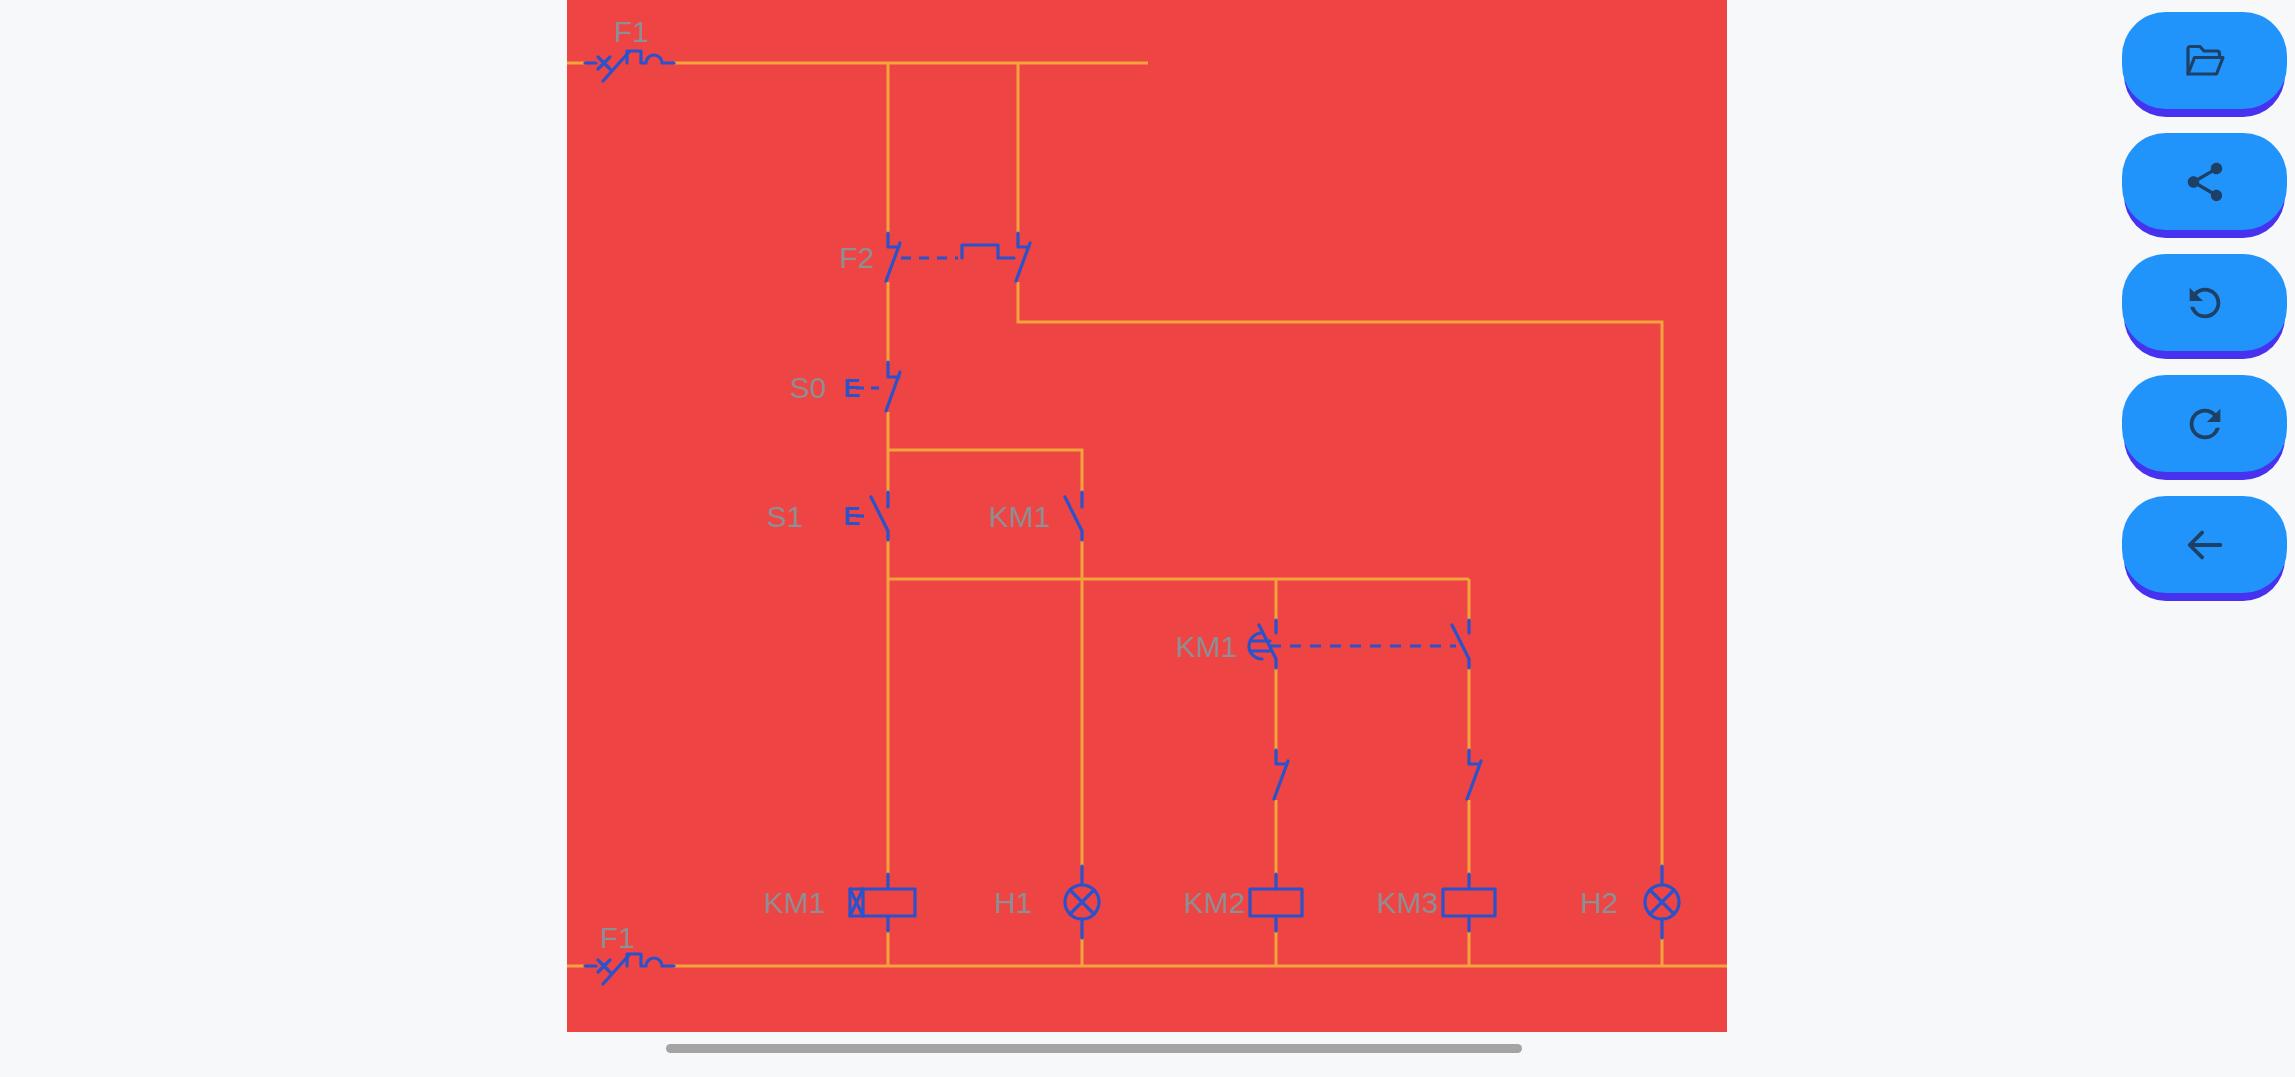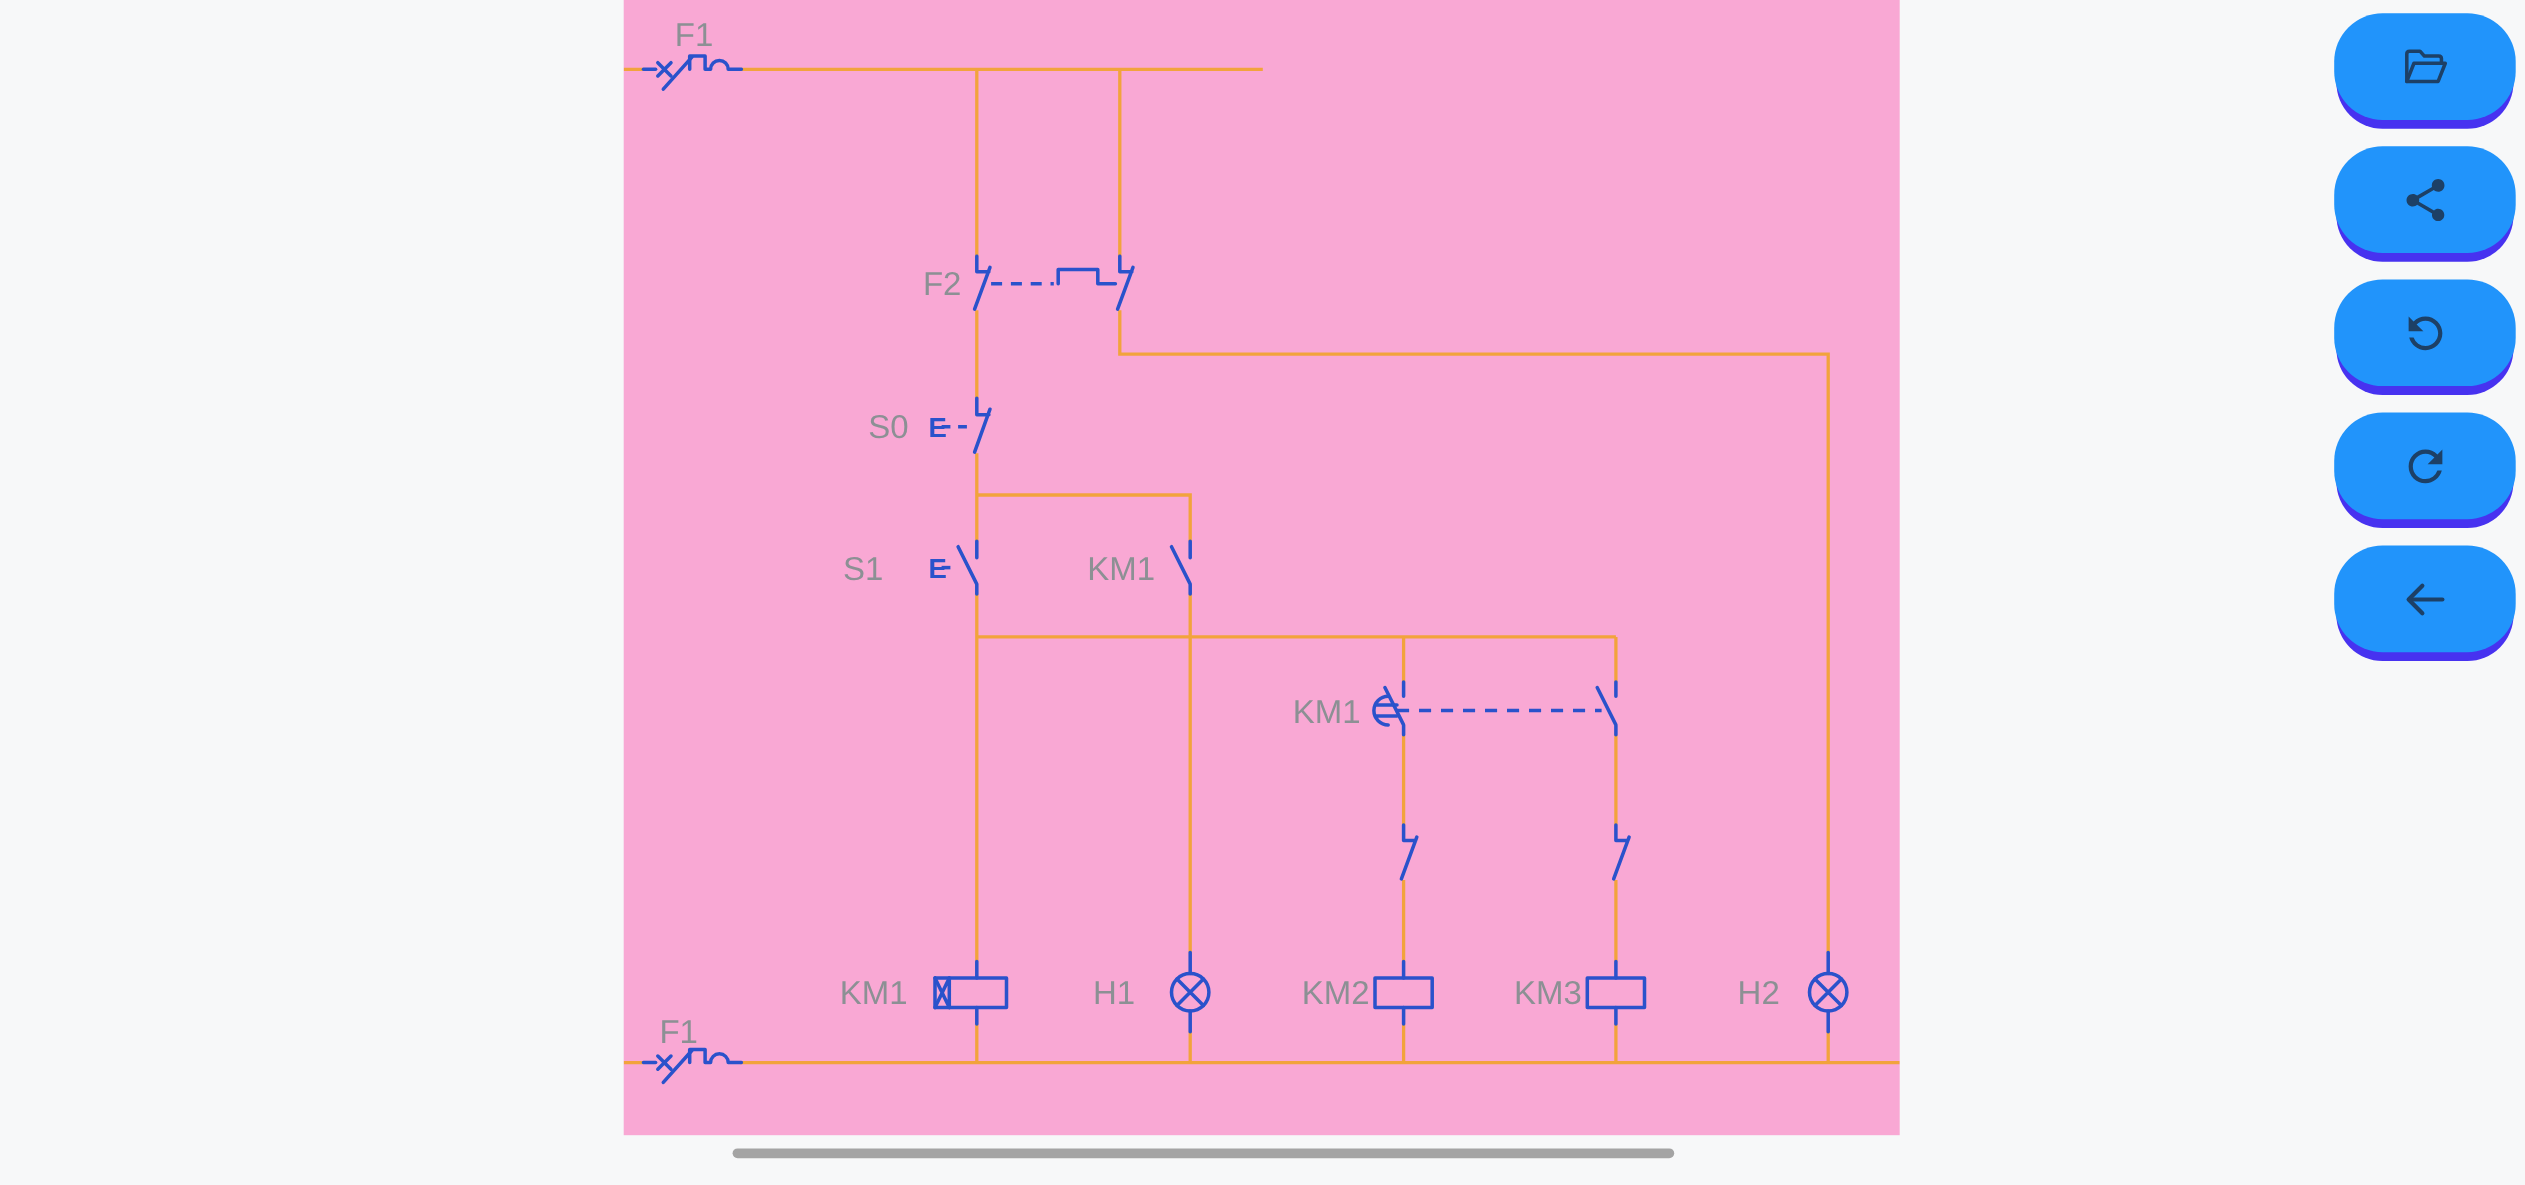--- a/index.html
+++ b/index.html
@@ -3,21 +3,21 @@
 <meta charset="utf-8">
 <style>
   html,body{margin:0;padding:0;}
   body{
     width:2295px;height:1077px;overflow:hidden;position:relative;
     background:#f7f8f9;
     font-family:"Liberation Sans", sans-serif;
   }
   .canvas{
     position:absolute;left:567px;top:0;width:1160px;height:1032px;
-    background:#f9a8d4;
+    background:#ef4444;
     text-align:center;
   }
   .canvas svg{display:block;}
   .toolbar{position:absolute;left:2122px;top:0;width:166px;}
   .tb-btn{
     position:absolute;left:0;width:165px;height:97px;
     border:none;outline:none;padding:0;margin:0;
     background:#2194fb;border-radius:44px;
     box-shadow:0 10px 0 -2px #4732f0;
     display:flex;align-items:center;justify-content:center;

